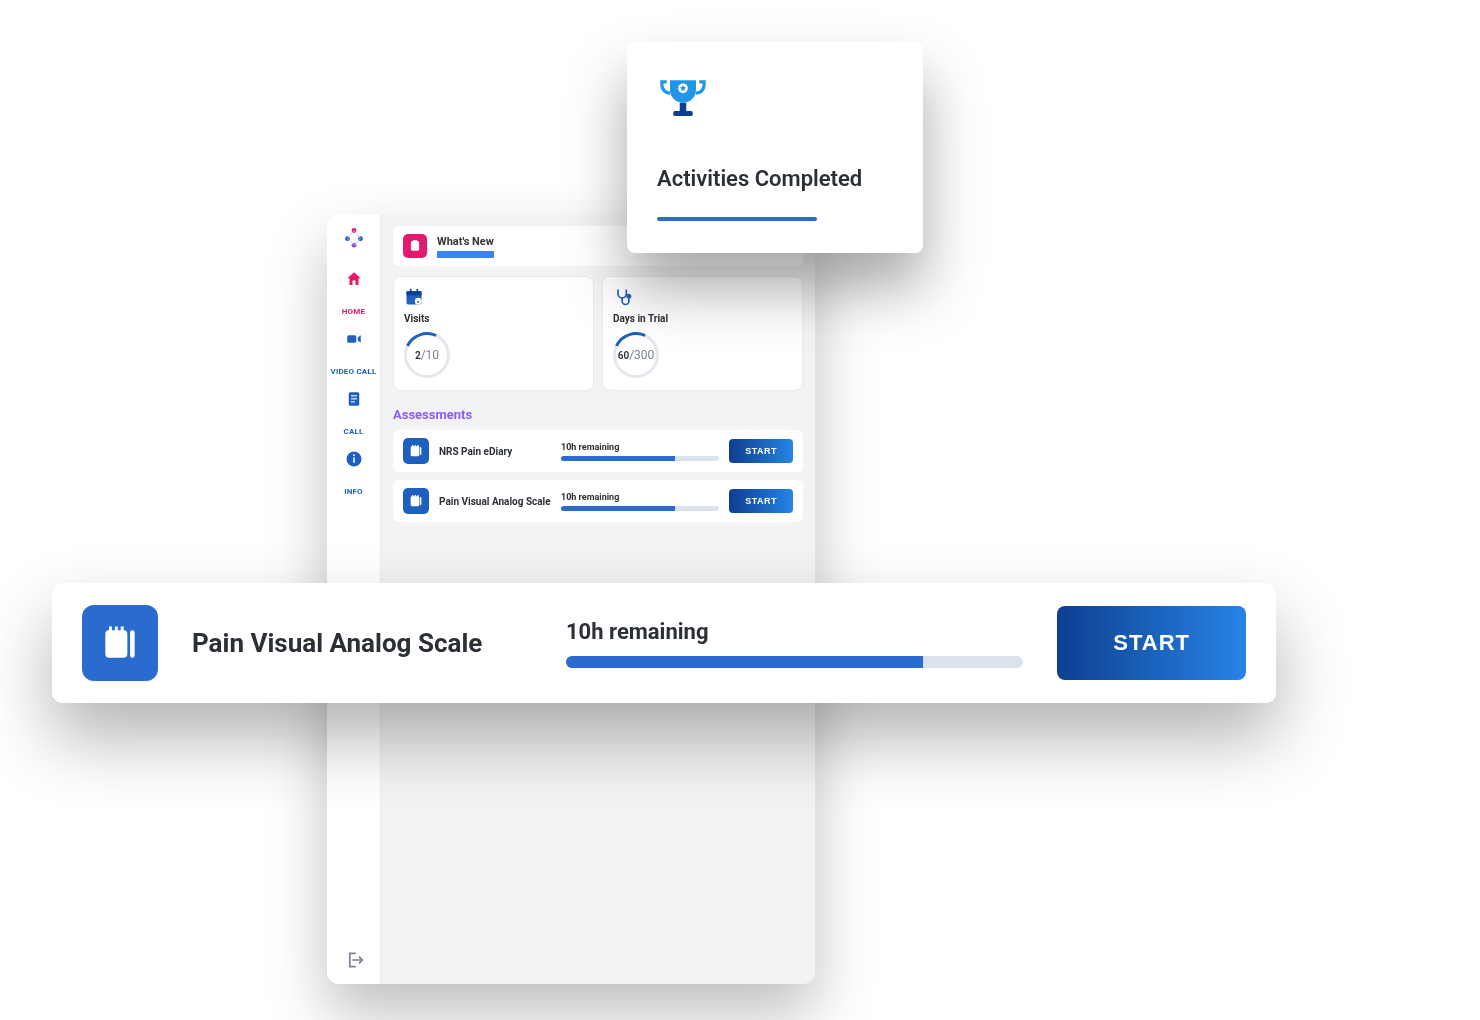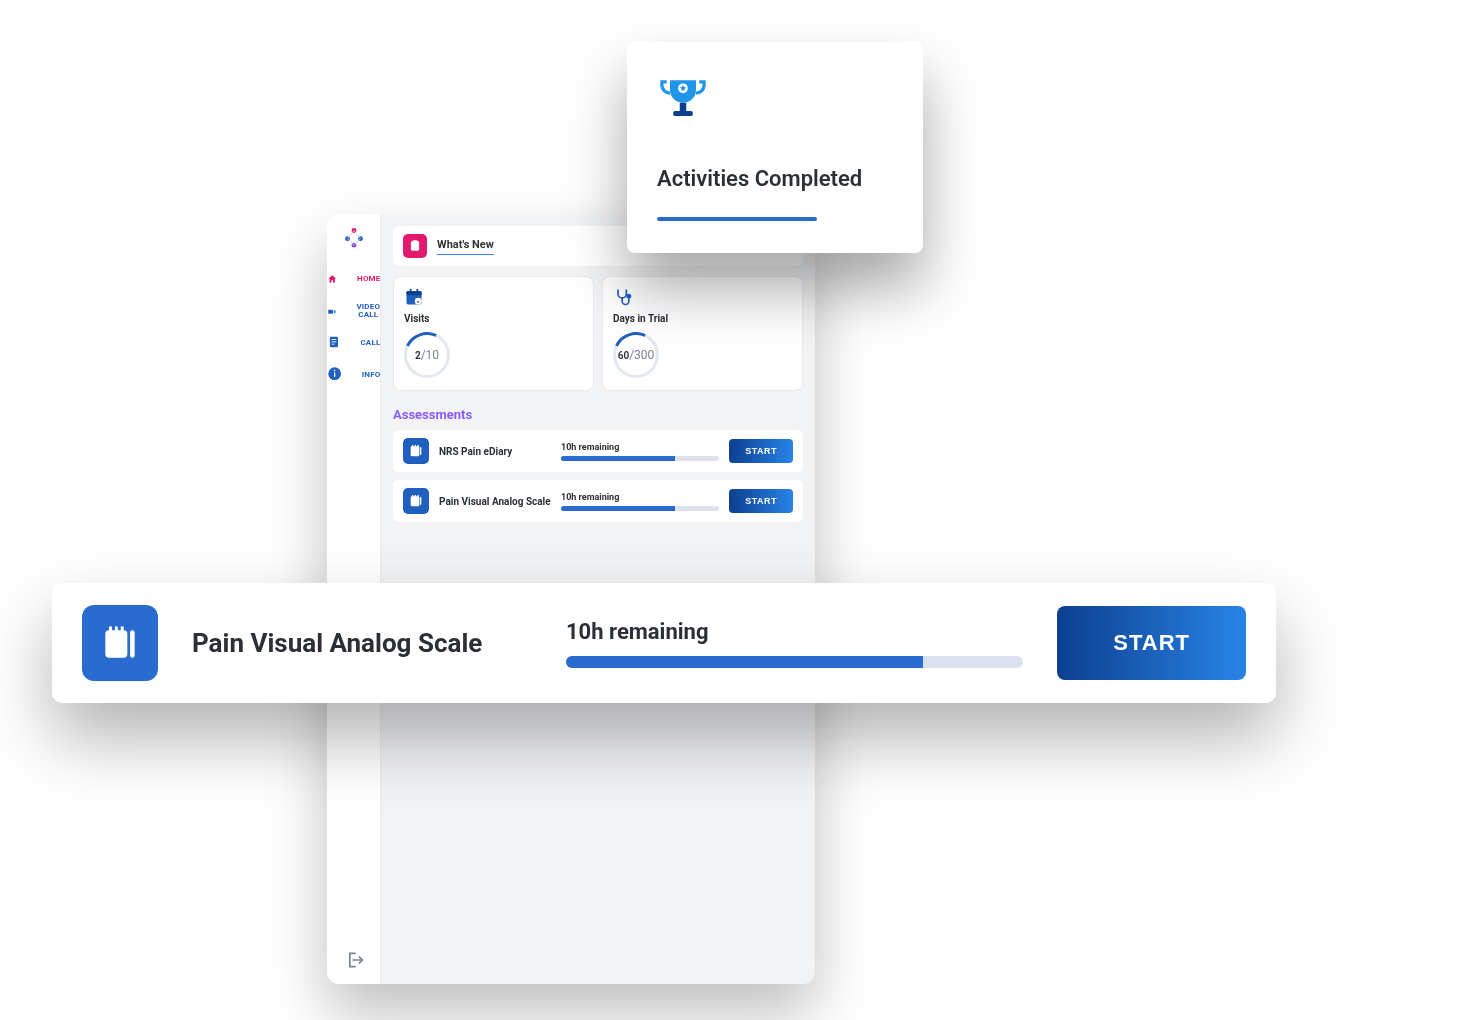--- a/index.html
+++ b/index.html
@@ -36,21 +36,21 @@
     border-right: 1px solid #e8eaee;
   }
   .logo {
     width: 26px; height: 26px;
     margin-bottom: 14px;
   }
   .nav-item {
     width: 54px;
     padding: 6px 0 8px;
     display: flex;
-    flex-direction: row;
+    flex-direction: column;
     align-items: center;
     gap: 20px;
     cursor: pointer;
     color: #1f5fc0;
   }
   .nav-item.active { color: #e11a6f; }
   .nav-label {
     font-size: 8px;
     font-weight: 700;
     letter-spacing: .2px;
@@ -85,21 +85,21 @@
   .wn-icon {
     width: 24px; height: 24px;
     background: #e11a6f;
     border-radius: 5px;
     display:flex;align-items:center;justify-content:center;
   }
   .wn-title {
     font-size: 11px;
     font-weight: 700;
     color: #333;
-    border-bottom: 1px solid #3b82f6;
+    border-bottom: 7px solid #3b82f6;
     padding-bottom: 3px;
   }
 
   .stat-row {
     display: flex;
     gap: 8px;
     margin-bottom: 16px;
   }
   .stat-card {
     flex: 1;

